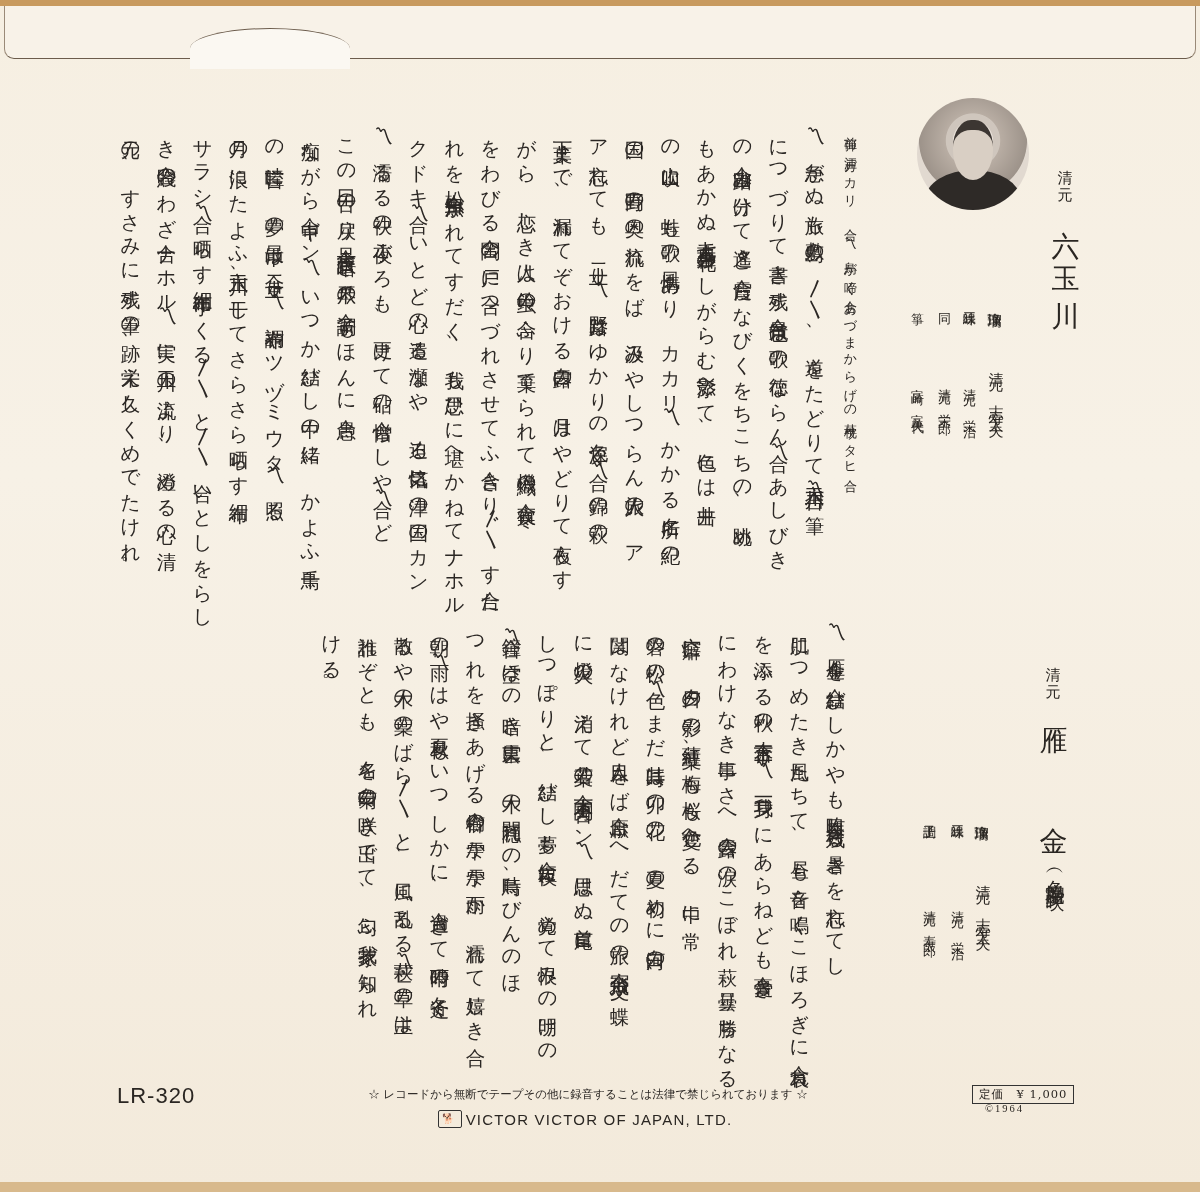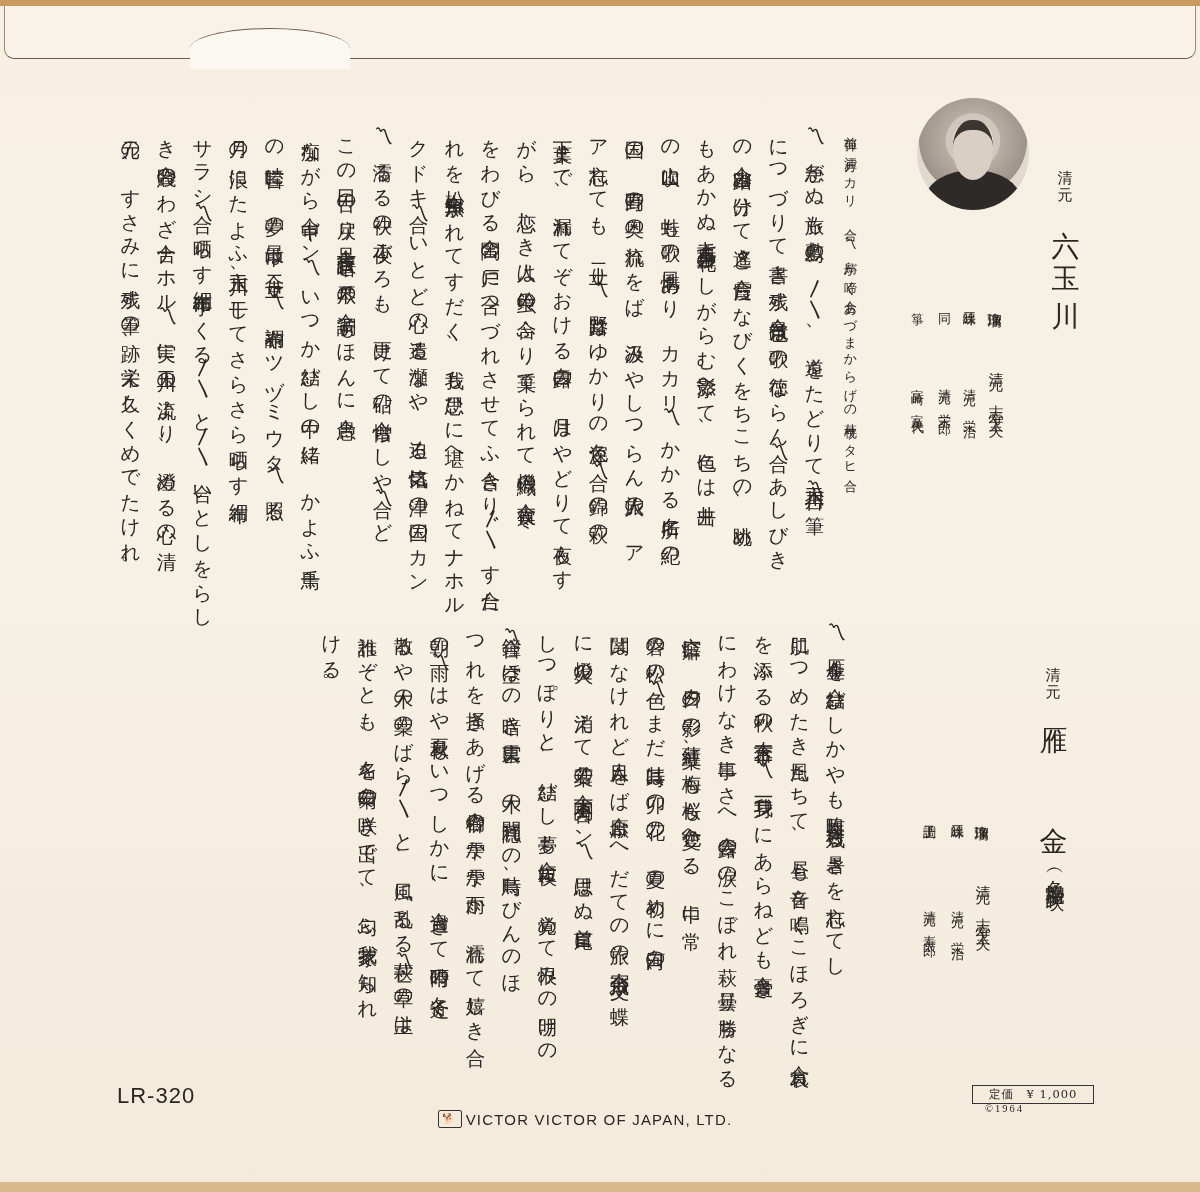--- a/index.html
+++ b/index.html
@@ -82,21 +82,21 @@
     position: absolute; left: 340px; top: 1110px; width: 490px;
     display: flex; align-items: center; justify-content: center; gap: 4px;
     font-family: "Liberation Sans", sans-serif; font-size: 15px; letter-spacing: 1.2px;
   }
   .logo {
     width: 22px; height: 16px; border: 1px solid #333; border-radius: 2px;
     font-size: 10px; line-height: 16px; text-align: center;
   }
   .price-box {
     position: absolute; left: 972px; top: 1085px;
-    border: 1px solid #333; padding: 1px 16px;
+    border: 1px solid #333; padding: 1px 6px;
     font-size: 11.5px; font-family: "DejaVu Serif", serif; letter-spacing: 1px;
   }
   .copyright {
     position: absolute; left: 985px; top: 1103px;
     font-size: 10.5px; letter-spacing: 2px; font-family: Liberation Serif, serif;
   }
 </style>
 </head>
 <body>
 
@@ -170,19 +170,20 @@
     <span class="col">しつぽりと、結びし夢も合短夜に、覚めて恨みの明けの</span>
     <span class="col">鐘合〽空ほの暗き東雲に、木の間隠れの時鳥、びんのほ</span>
     <span class="col">つれを掻きあげる合櫛の雫か雫か雨か、濡れて嬉しき合</span>
     <span class="col">朝の雨〽はや夏秋もいつしかに、合過ぎて時雨の冬近く、</span>
     <span class="col">散るや木の葉のばら〳〵と、風に乱るる萩芒〽草の主は</span>
     <span class="col">誰れぞとも、名を白菊の咲き出でて、匂ふ我家ぞ知られ</span>
     <span class="col">ける。</span>
   </div>
 
   <div class="catalog">LR-320</div>
+  <div class="footer-notice">☆ レコードから無断でテープその他に録音することは法律で禁じられております ☆</div>
   <div class="company">
     <span class="logo">🐕</span>
     <span>VICTOR VICTOR OF JAPAN, LTD.</span>
   </div>
   <div class="price-box">定価　¥ 1,000</div>
   <div class="copyright">©1964</div>
 </div>
 
 </body></html>

